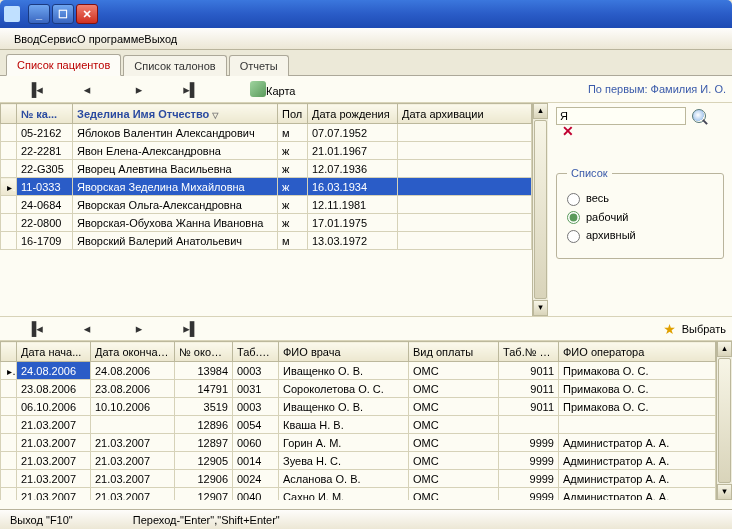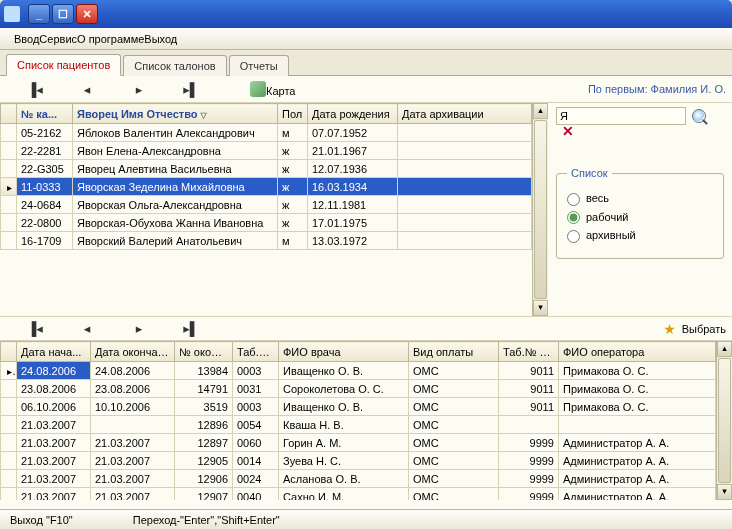--- a/index.html
+++ b/index.html
@@ -256,21 +256,21 @@
             <col style="width:56px">
             <col style="width:205px">
           <col style="width:30px">
             <col style="width:90px">
             <col>
         </colgroup>
         <thead>
             <tr>
           <th></th>
           <th class="hkey">№ ка...</th>
-          <th class="hkey"><span>Яворец Имя Отчество</span><span class="tri">▽</span></th>
+          <th class="hkey"><span>Зеделина Имя Отчество</span><span class="tri">▽</span></th>
           <th>Пол</th>
           <th>Дата рождения</th>
           <th>Дата архивации</th>
         </tr>
           </thead>
         <tbody id="patients-body">
             <tr>
               <td class="rowhandle"></td>
               <td>05-2162</td>
               <td>Яблоков Валентин Александрович</td>

